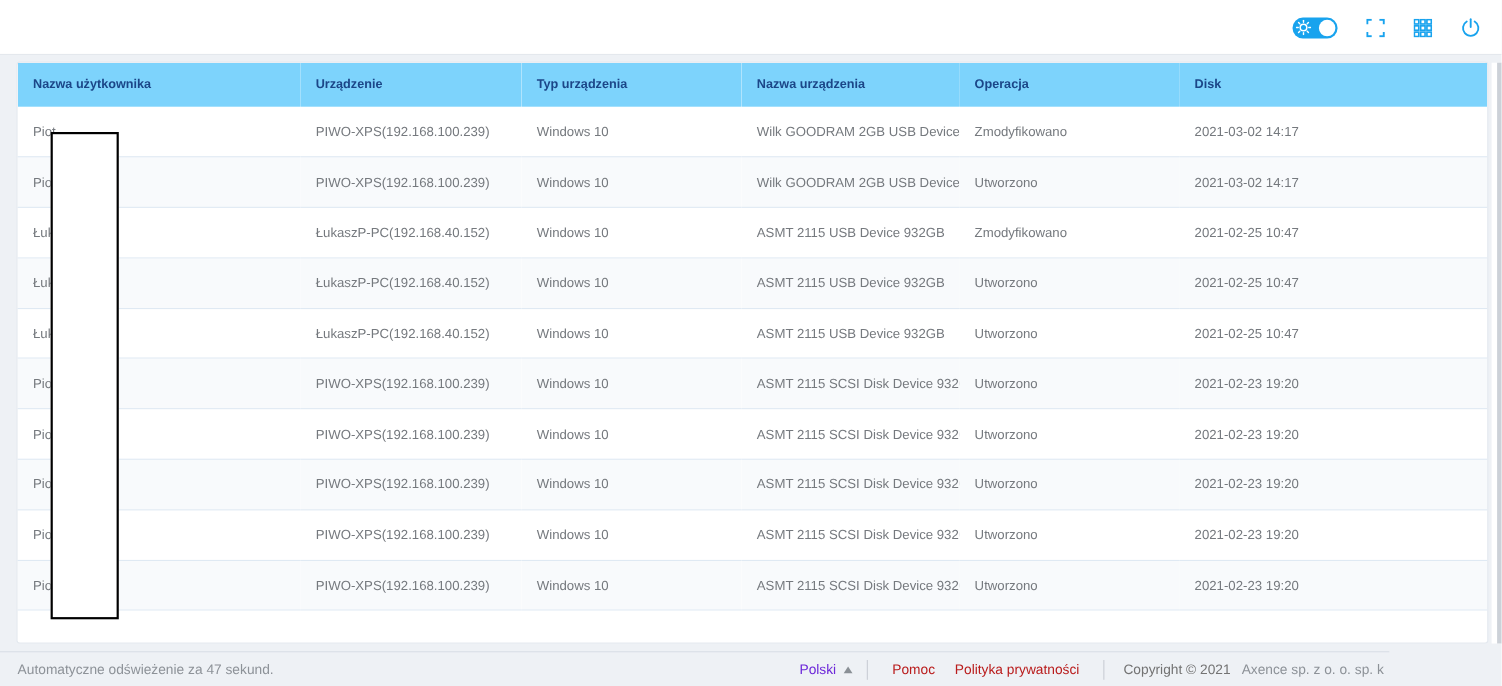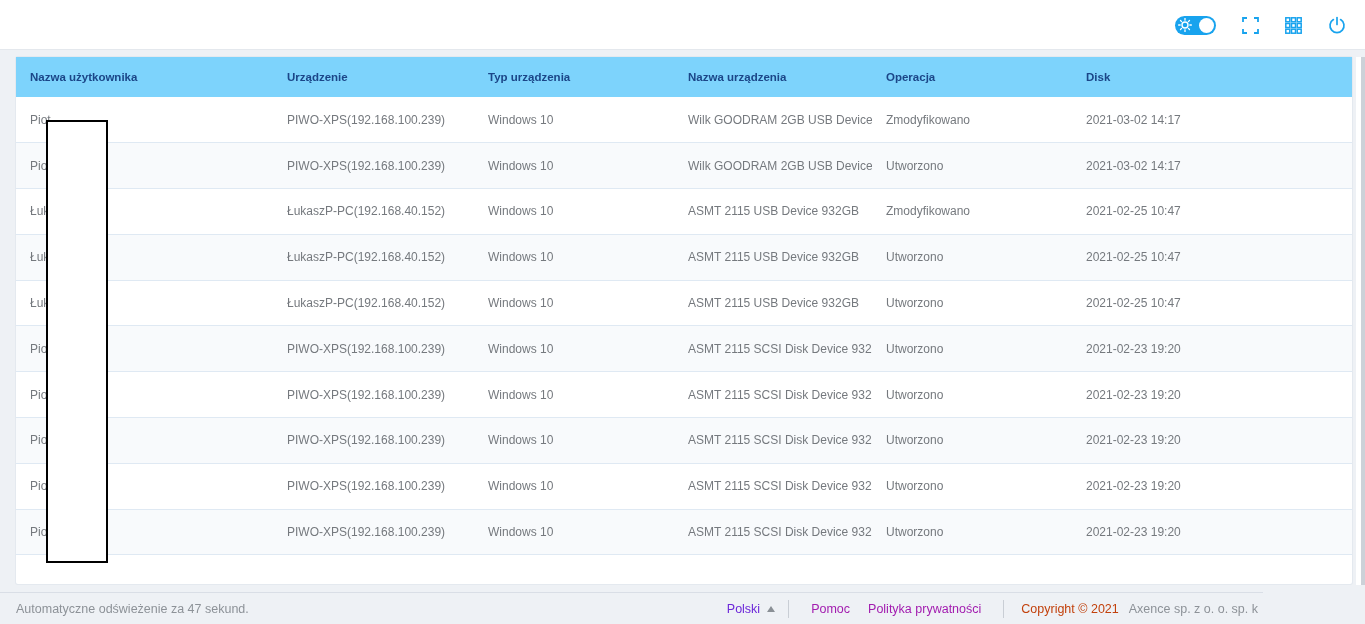--- a/index.html
+++ b/index.html
@@ -101,22 +101,22 @@
     position:absolute; right:5px; display:flex; align-items:center;
     font-size:12.5px; color:#70767d;
   }
   .lang { display:flex; align-items:center; gap:7px; cursor:pointer; color:#6d28d9; }
   .caret-up {
     width:0; height:0; border-left:4.5px solid transparent;
     border-right:4.5px solid transparent; border-bottom:6px solid #8a9096;
     display:inline-block;
   }
   .footer-divider { width:1px; height:18px; background:#c9ced5; margin:0 13px; }
-  .footer-link { cursor:pointer; margin:0 9px; color:#a21caf; }
-  .footer-copy { color:#c2410c; margin-left:4px; }
+  .footer-link { cursor:pointer; margin:0 9px; color:#b91c1c; }
+  .footer-copy { color:#737373; margin-left:4px; }
   .footer-company { color:#8d9298; margin-left:10px; }
 </style>
 </head>
 <body>
 
 <div class="topbar">
 
 
 
   <div class="topbar-icons">

